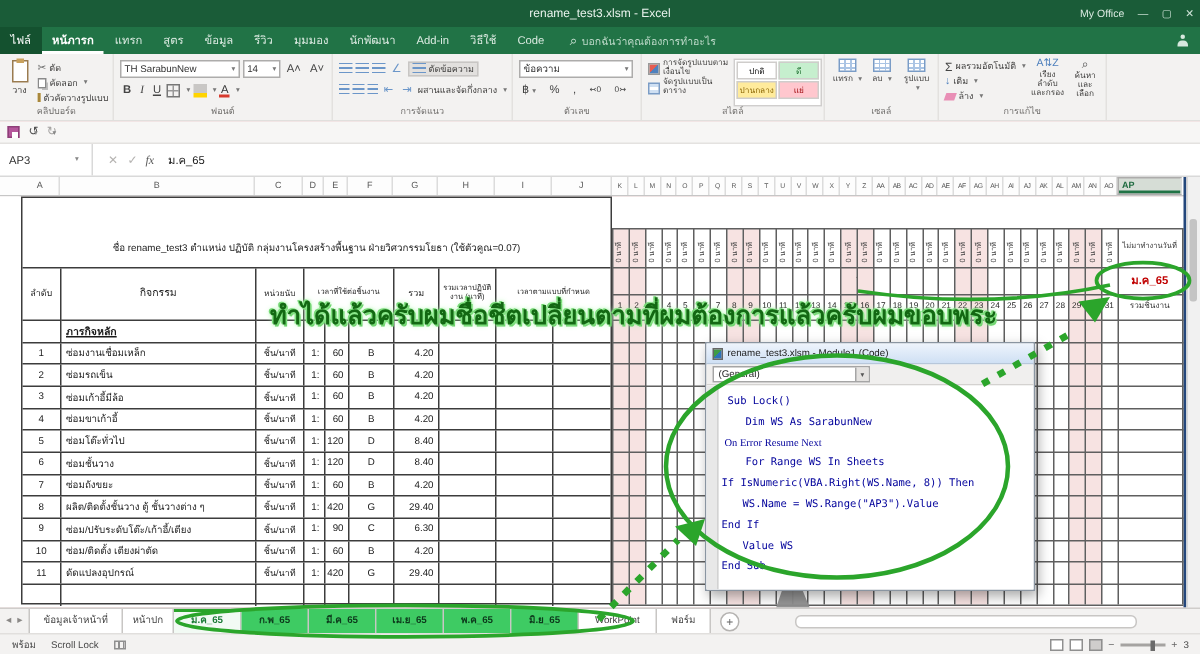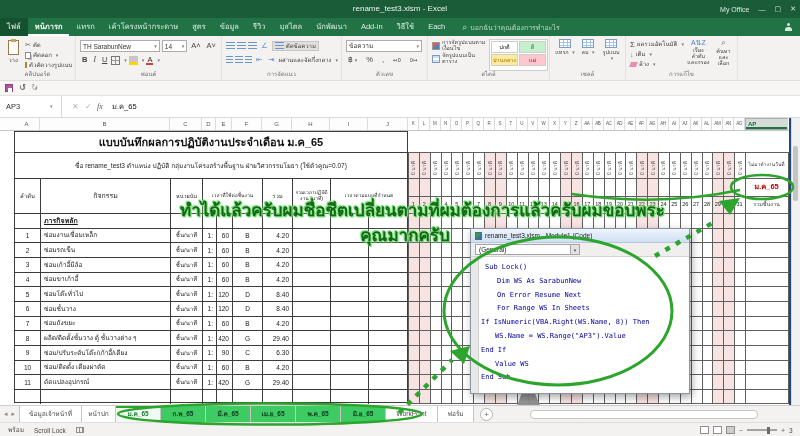--- a/index.html
+++ b/index.html
@@ -163,29 +163,28 @@
       <span class="t-btn">▢</span>
       <span class="t-btn">✕</span>
     </div>
   </div>
 
   <div id="tabrow">
     <div id="ribbon-tabs">
         <span class="rtab file">ไฟล์</span>
         <span class="rtab active">หน้ภารก</span>
         <span class="rtab">แทรก</span>
-        <span class="rtab">เค้าโครงหน้ากระดาษ</span>
         <span class="rtab">สูตร</span>
         <span class="rtab">ข้อมูล</span>
         <span class="rtab">รีวิว</span>
-        <span class="rtab">มุสไตล</span>
+        <span class="rtab">มุมมอง</span>
         <span class="rtab">นักพัฒนา</span>
         <span class="rtab">Add-in</span>
         <span class="rtab">วิธีใช้</span>
-        <span class="rtab">Each</span>
+        <span class="rtab">Code</span>
       </div>
     <div class="search">
       <span class="s-ic">⌕</span>
       <span>บอกฉันว่าคุณต้องการทำอะไร</span>
     </div>
     <div class="share">
         <span class="person-ic"></span>
       </div>
   </div>
 
@@ -540,21 +539,20 @@
       <div class="dnum" style="left: 701.516px; top: 65px; width: 10.871px;">28</div>
       <div class="rot" style="left: 706.823px; top: 29px;">0 นาที</div>
       <div class="dnum" style="left: 712.387px; top: 65px; width: 10.871px;">29</div>
       <div class="rot" style="left: 717.694px; top: 29px;">0 นาที</div>
       <div class="dnum" style="left: 723.258px; top: 65px; width: 10.871px;">30</div>
       <div class="rot" style="left: 728.565px; top: 29px;">0 นาที</div>
       <div class="dnum" style="left: 734.129px; top: 65px; width: 10.871px;">31</div>
     </div>
 
   <div id="tablearea">
-    <div id="sheettitle">แบบบันทึกผลการปฏิบัติงานประจำเดือน ม.ค_65</div>
     <div id="sheetsub">ชื่อ rename_test3   ตำแหน่ง ปฏิบัติ   กลุ่มงานโครงสร้างพื้นฐาน ฝ่ายวิศวกรรมโยธา   (ใช้ตัวคูณ=0.07)</div>
     <div class="hc" style="left:0;width:26px;font-size:6px">ลำดับ</div>
     <div class="hc" style="left:26px;width:130px;font-size:7px">กิจกรรม</div>
     <div class="hc" style="left:156px;width:32px;font-size:5.5px">หน่วยนับ</div>
     <div class="hc" style="left:188px;width:60px;font-size:5px">เวลาที่ใช้ต่อชิ้นงาน</div>
     <div class="hc" style="left:248px;width:30px;font-size:6px">รวม</div>
     <div class="hc" style="left:278px;width:38px;font-size:5px">รวมเวลาปฏิบัติงาน (นาที)</div>
     <div class="hc" style="left:316px;width:76px;font-size:5px;border-right:none">เวลาตามแบบที่กำหนด</div>
     <div id="tbl-rows">
         <div class="trow" style="top: 82px; height: 14.6667px;">
@@ -866,38 +864,37 @@
           <div class="tc center" style="left: 218px; width: 30px;"></div>
           <div class="tc center" style="left: 248px; width: 30px;"></div>
           <div class="tc center" style="left: 278px; width: 38px;"></div>
           <div class="tc center" style="left: 316px; width: 38px;"></div>
           <div class="tc center" style="left: 354px; width: 38px; border-right: none;"></div>
         </div>
       </div>
   </div>
 
   <div class="bigtext" id="bigtext1">ทำได้แล้วครับผมชื่อชีตเปลี่ยนตามที่ผมต้องการแล้วครับผมขอบพระ</div>
-  <div class="bigtext" id="bigtext2">คุณมากครับ</div>
 
   <div id="vba">
     <div id="vba-title">
       <span class="vba-ic"></span>
       <span>rename_test3.xlsm - Module1 (Code)</span>
     </div>
     <div id="vba-combo-row">
       <div id="vba-combo">
         <span>(General)</span>
         <span class="dd">▾</span>
       </div>
     </div>
     <div id="vba-code">
       <div id="vba-margin"></div>
     <div class="codeline" style="left: 14px; top: 6px;">Sub Lock()</div>
         <div class="codeline" style="left: 26px; top: 19.8px;">Dim WS As SarabunNew</div>
-        <div class="codeline" style="left: 26px; top: 33.6px;">On Error Resume Next</div>
+        <div class="codeline" style="left: 12px; top: 33.6px; font-family: Liberation Serif, serif;">On Error Resume Next</div>
         <div class="codeline" style="left: 26px; top: 47.4px;">For Range WS In Sheets</div>
         <div class="codeline" style="left: 10px; top: 61.2px;">If IsNumeric(VBA.Right(WS.Name, 8)) Then</div>
         <div class="codeline" style="left: 24px; top: 75px;">WS.Name = WS.Range("AP3").Value</div>
         <div class="codeline" style="left: 10px; top: 88.8px;">End If</div>
         <div class="codeline" style="left: 24px; top: 102.6px;">Value WS</div>
         <div class="codeline" style="left: 10px; top: 116.4px;">End Sub</div>
       </div>
   </div>
 
   <div id="tabbar">

